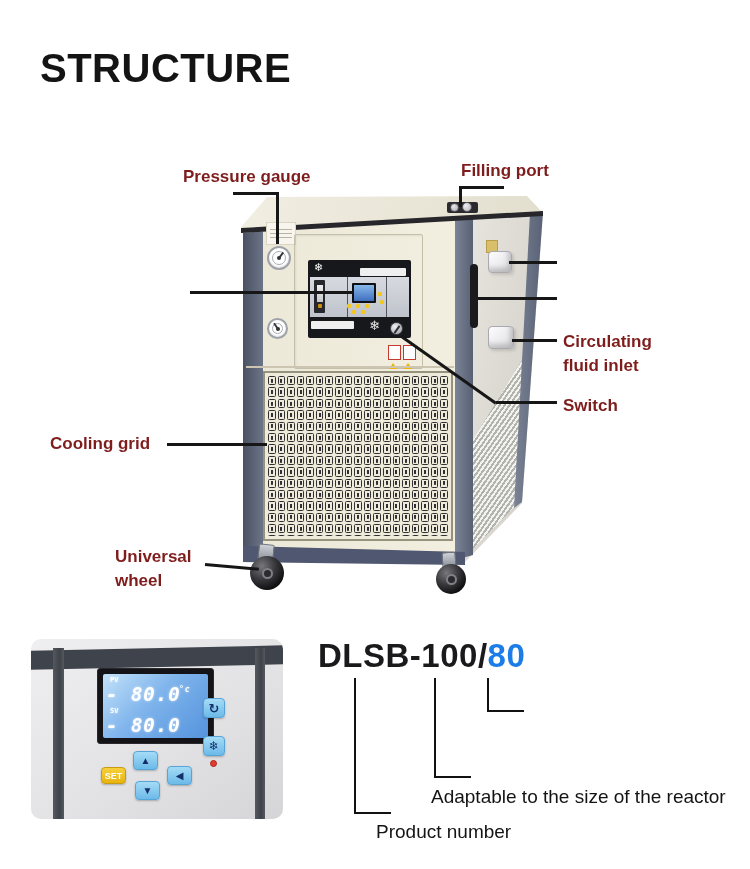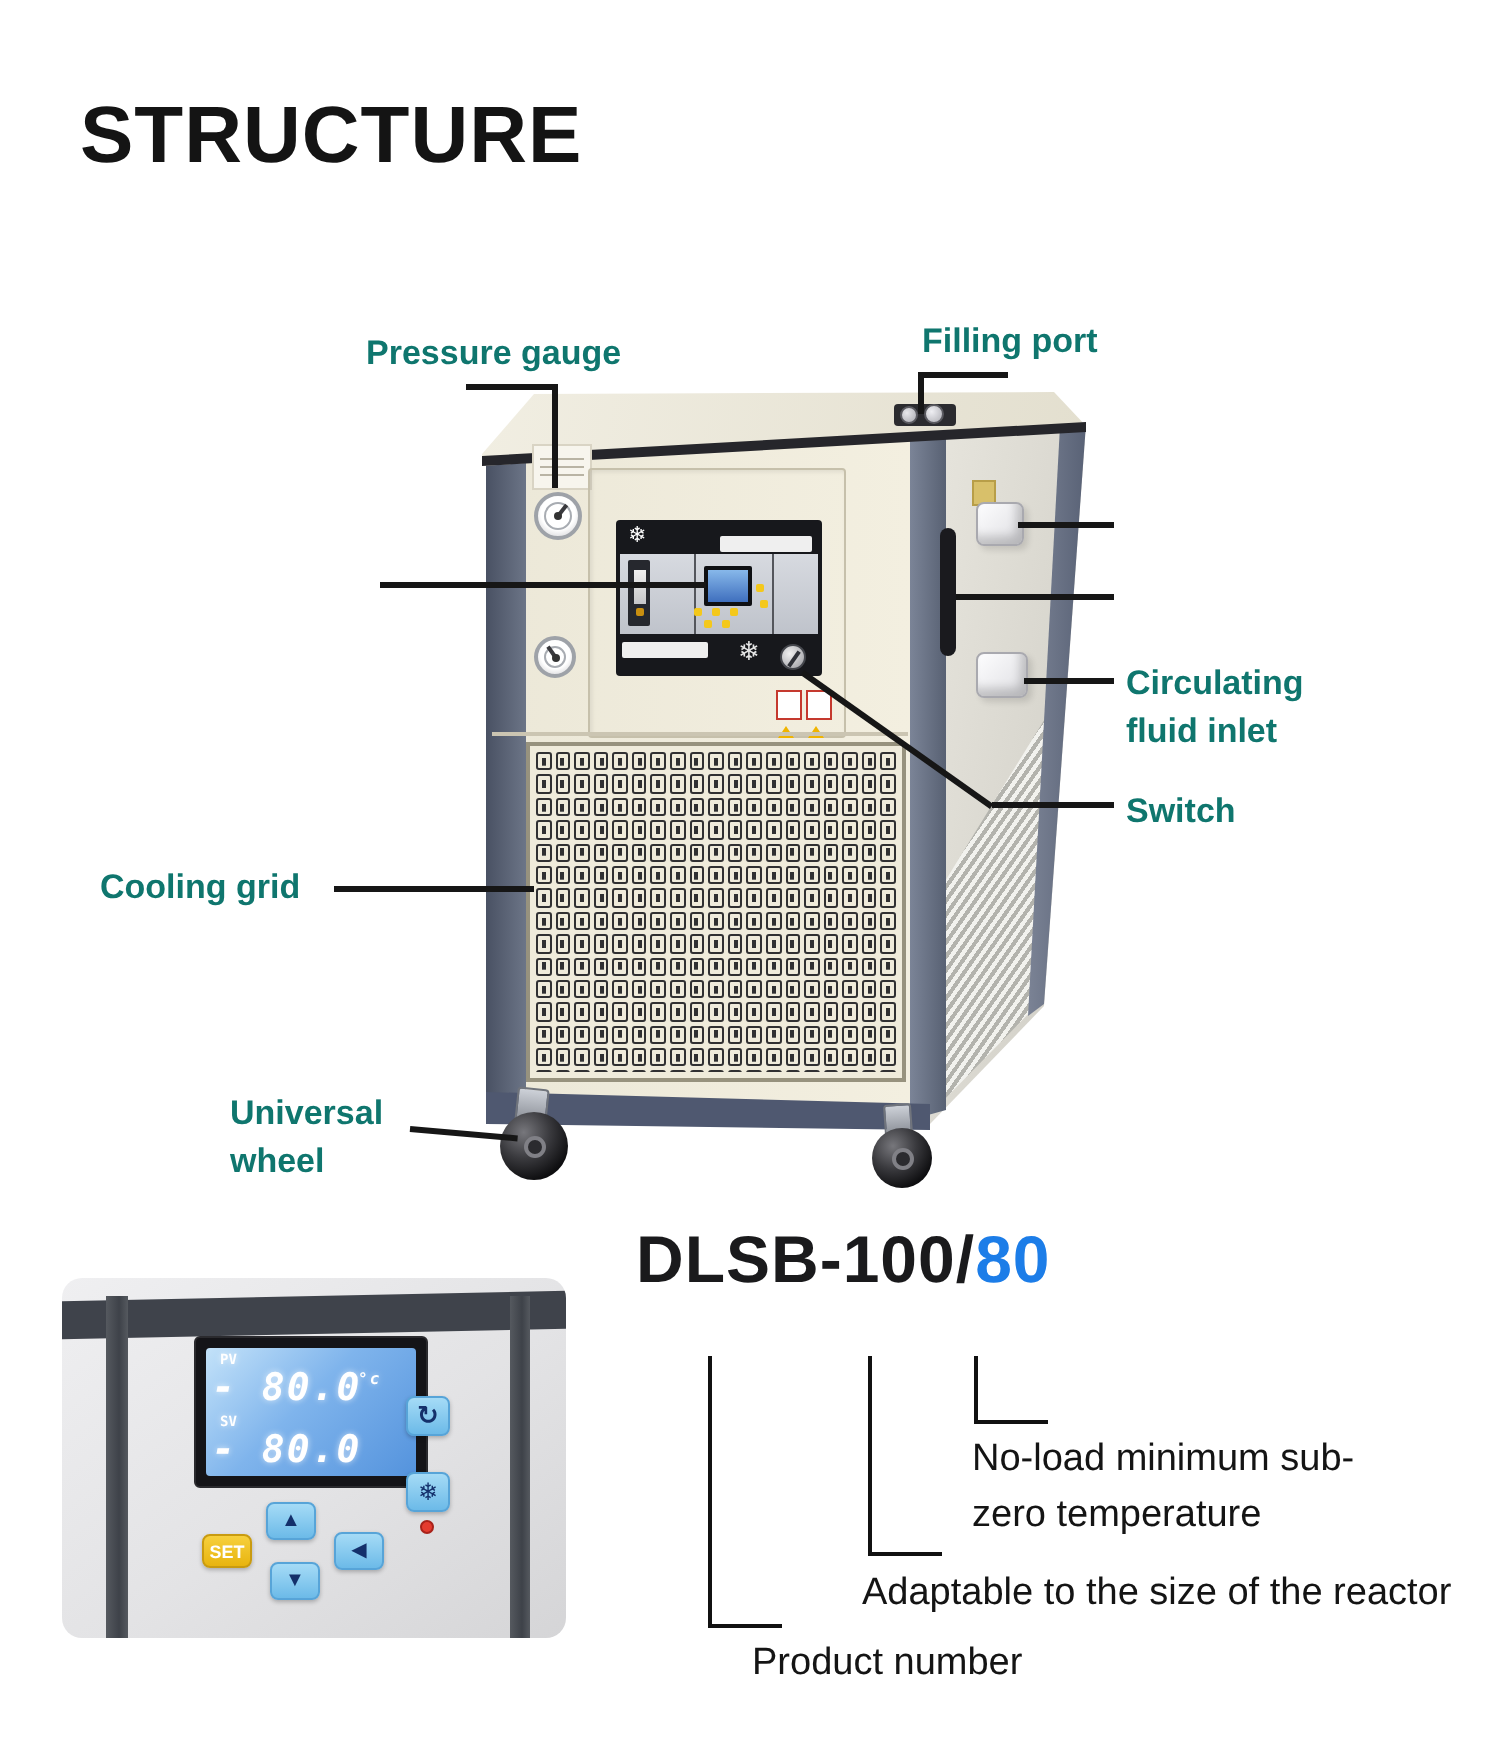--- a/index.html
+++ b/index.html
@@ -3,21 +3,21 @@
 <meta charset="utf-8">
 <style>
   * { margin:0; padding:0; box-sizing:border-box; }
   html,body { background:#fff; }
   body { font-family:"Liberation Sans","DejaVu Sans",sans-serif; color:#1a1a1c; }
   #stage { position:relative; width:750px; height:869px; background:#fff; overflow:hidden; }
   .abs { position:absolute; }
 
   
   .page-title { font-size:40px; font-weight:800; letter-spacing:.5px; color:#141414; }
-  .lbl { font-size:17px; font-weight:700; line-height:24px; color:#0f766e; }
+  .lbl { font-size:17px; font-weight:700; line-height:24px; color:#7f1d1d; }
   .note { font-size:19px; font-weight:400; line-height:28px; color:#141414; }
   .model { font-size:33px; font-weight:800; letter-spacing:.5px; }
   .model .blue { color:#1c7de8; }
 
   
   .ln { background:#161616; }
   .lnh { height:3px; } .lnv { width:3px; }
   .lnt-v { width:2px; background:#111; } .lnt-h { height:2px; background:#111; }
 
   
@@ -521,29 +521,28 @@
       <span>▲</span>
     </div>
     <div class="abs btn" style="left:104px; top:142px; width:25px; height:19px; font-size:10px;">
       <span>▼</span>
     </div>
     <div class="abs btn" style="left:136px; top:127px; width:25px; height:19px; font-size:10px;">
       <span>◀</span>
     </div>
   </div>
 
-  <div class="abs model" style="left:318px; top:611px;">
+  <div class="abs model" style="left:318px; top:637px;">
     <span>DLSB-100/</span><span class="blue">80</span>
   </div>
 
   <div class="abs lnt-v" style="left:354px; top:678px; height:136px;"></div>
   <div class="abs lnt-h" style="left:354px; top:812px; width:37px;"></div>
   <div class="abs note" style="left:376px; top:818px;">Product number</div>
 
   <div class="abs lnt-v" style="left:434px; top:678px; height:100px;"></div>
   <div class="abs lnt-h" style="left:434px; top:776px; width:37px;"></div>
   <div class="abs note" style="left:431px; top:783px; width:310px;">Adaptable to the size of the reactor</div>
 
   <div class="abs lnt-v" style="left:487px; top:678px; height:34px;"></div>
   <div class="abs lnt-h" style="left:487px; top:710px; width:37px;"></div>
-  <div class="abs note" style="left:486px; top:716px; width:215px;">No-load minimum sub-zero temperature</div>
 
 </div>
 
 </body></html>

